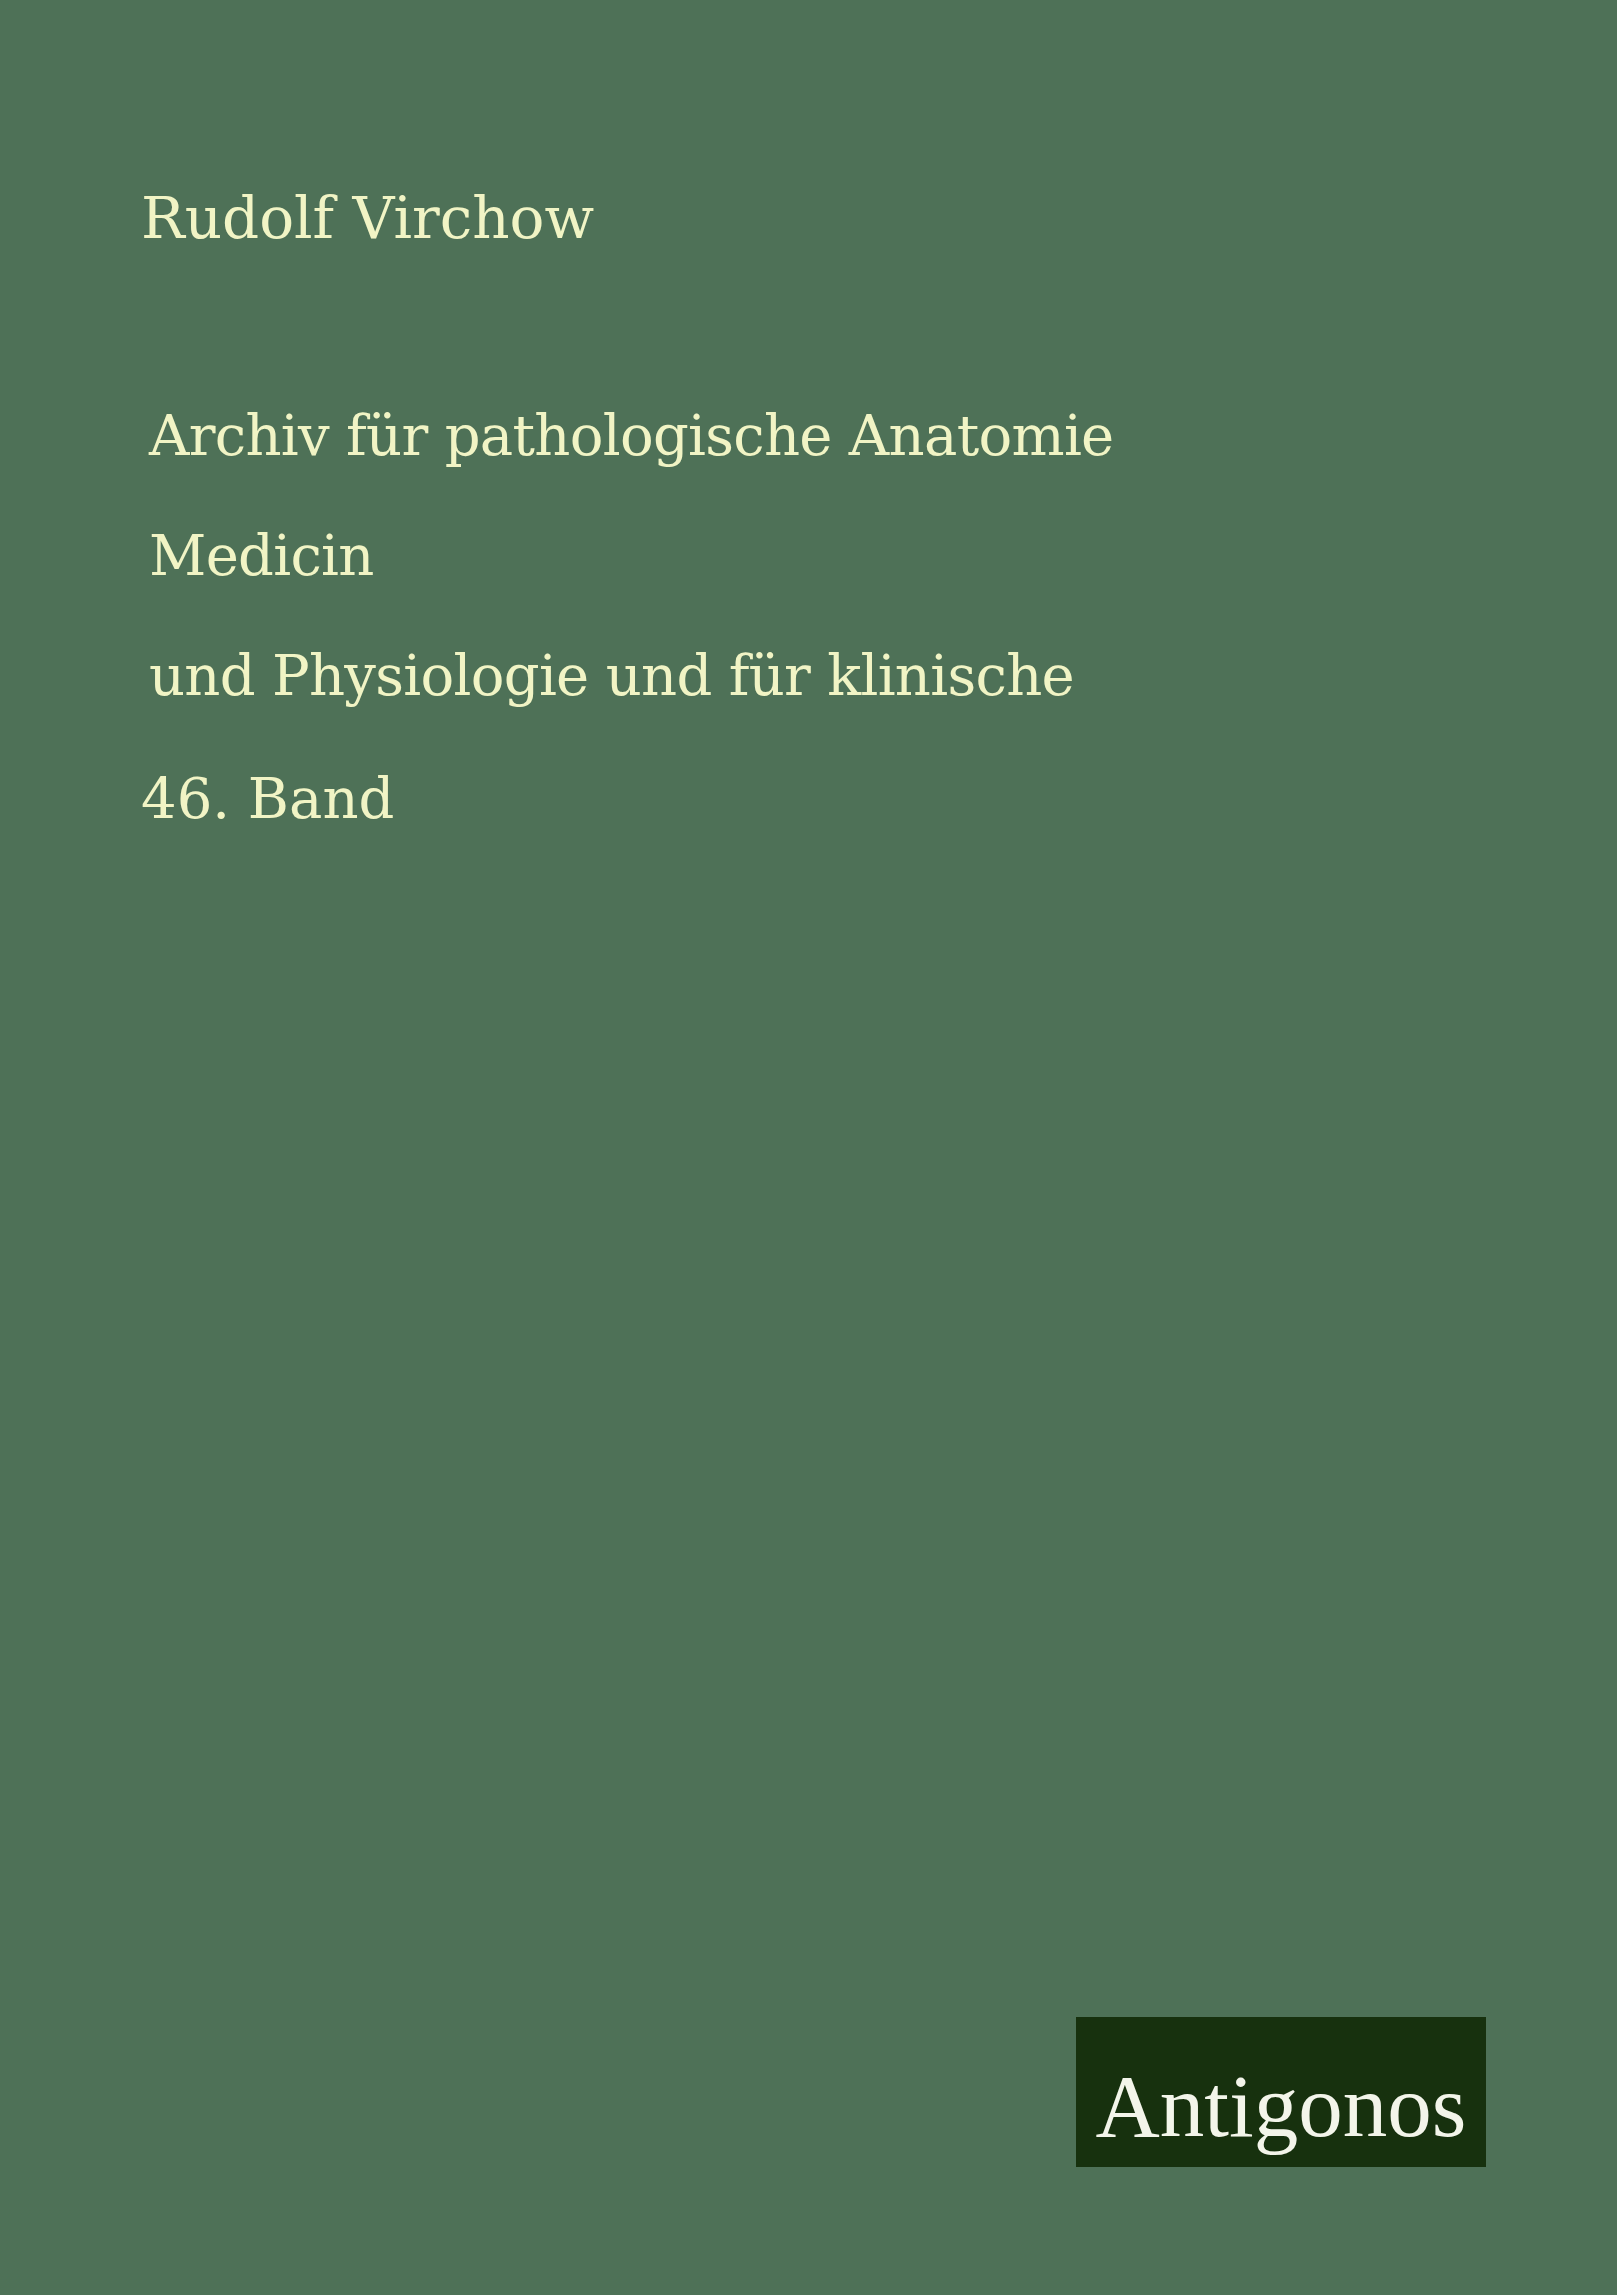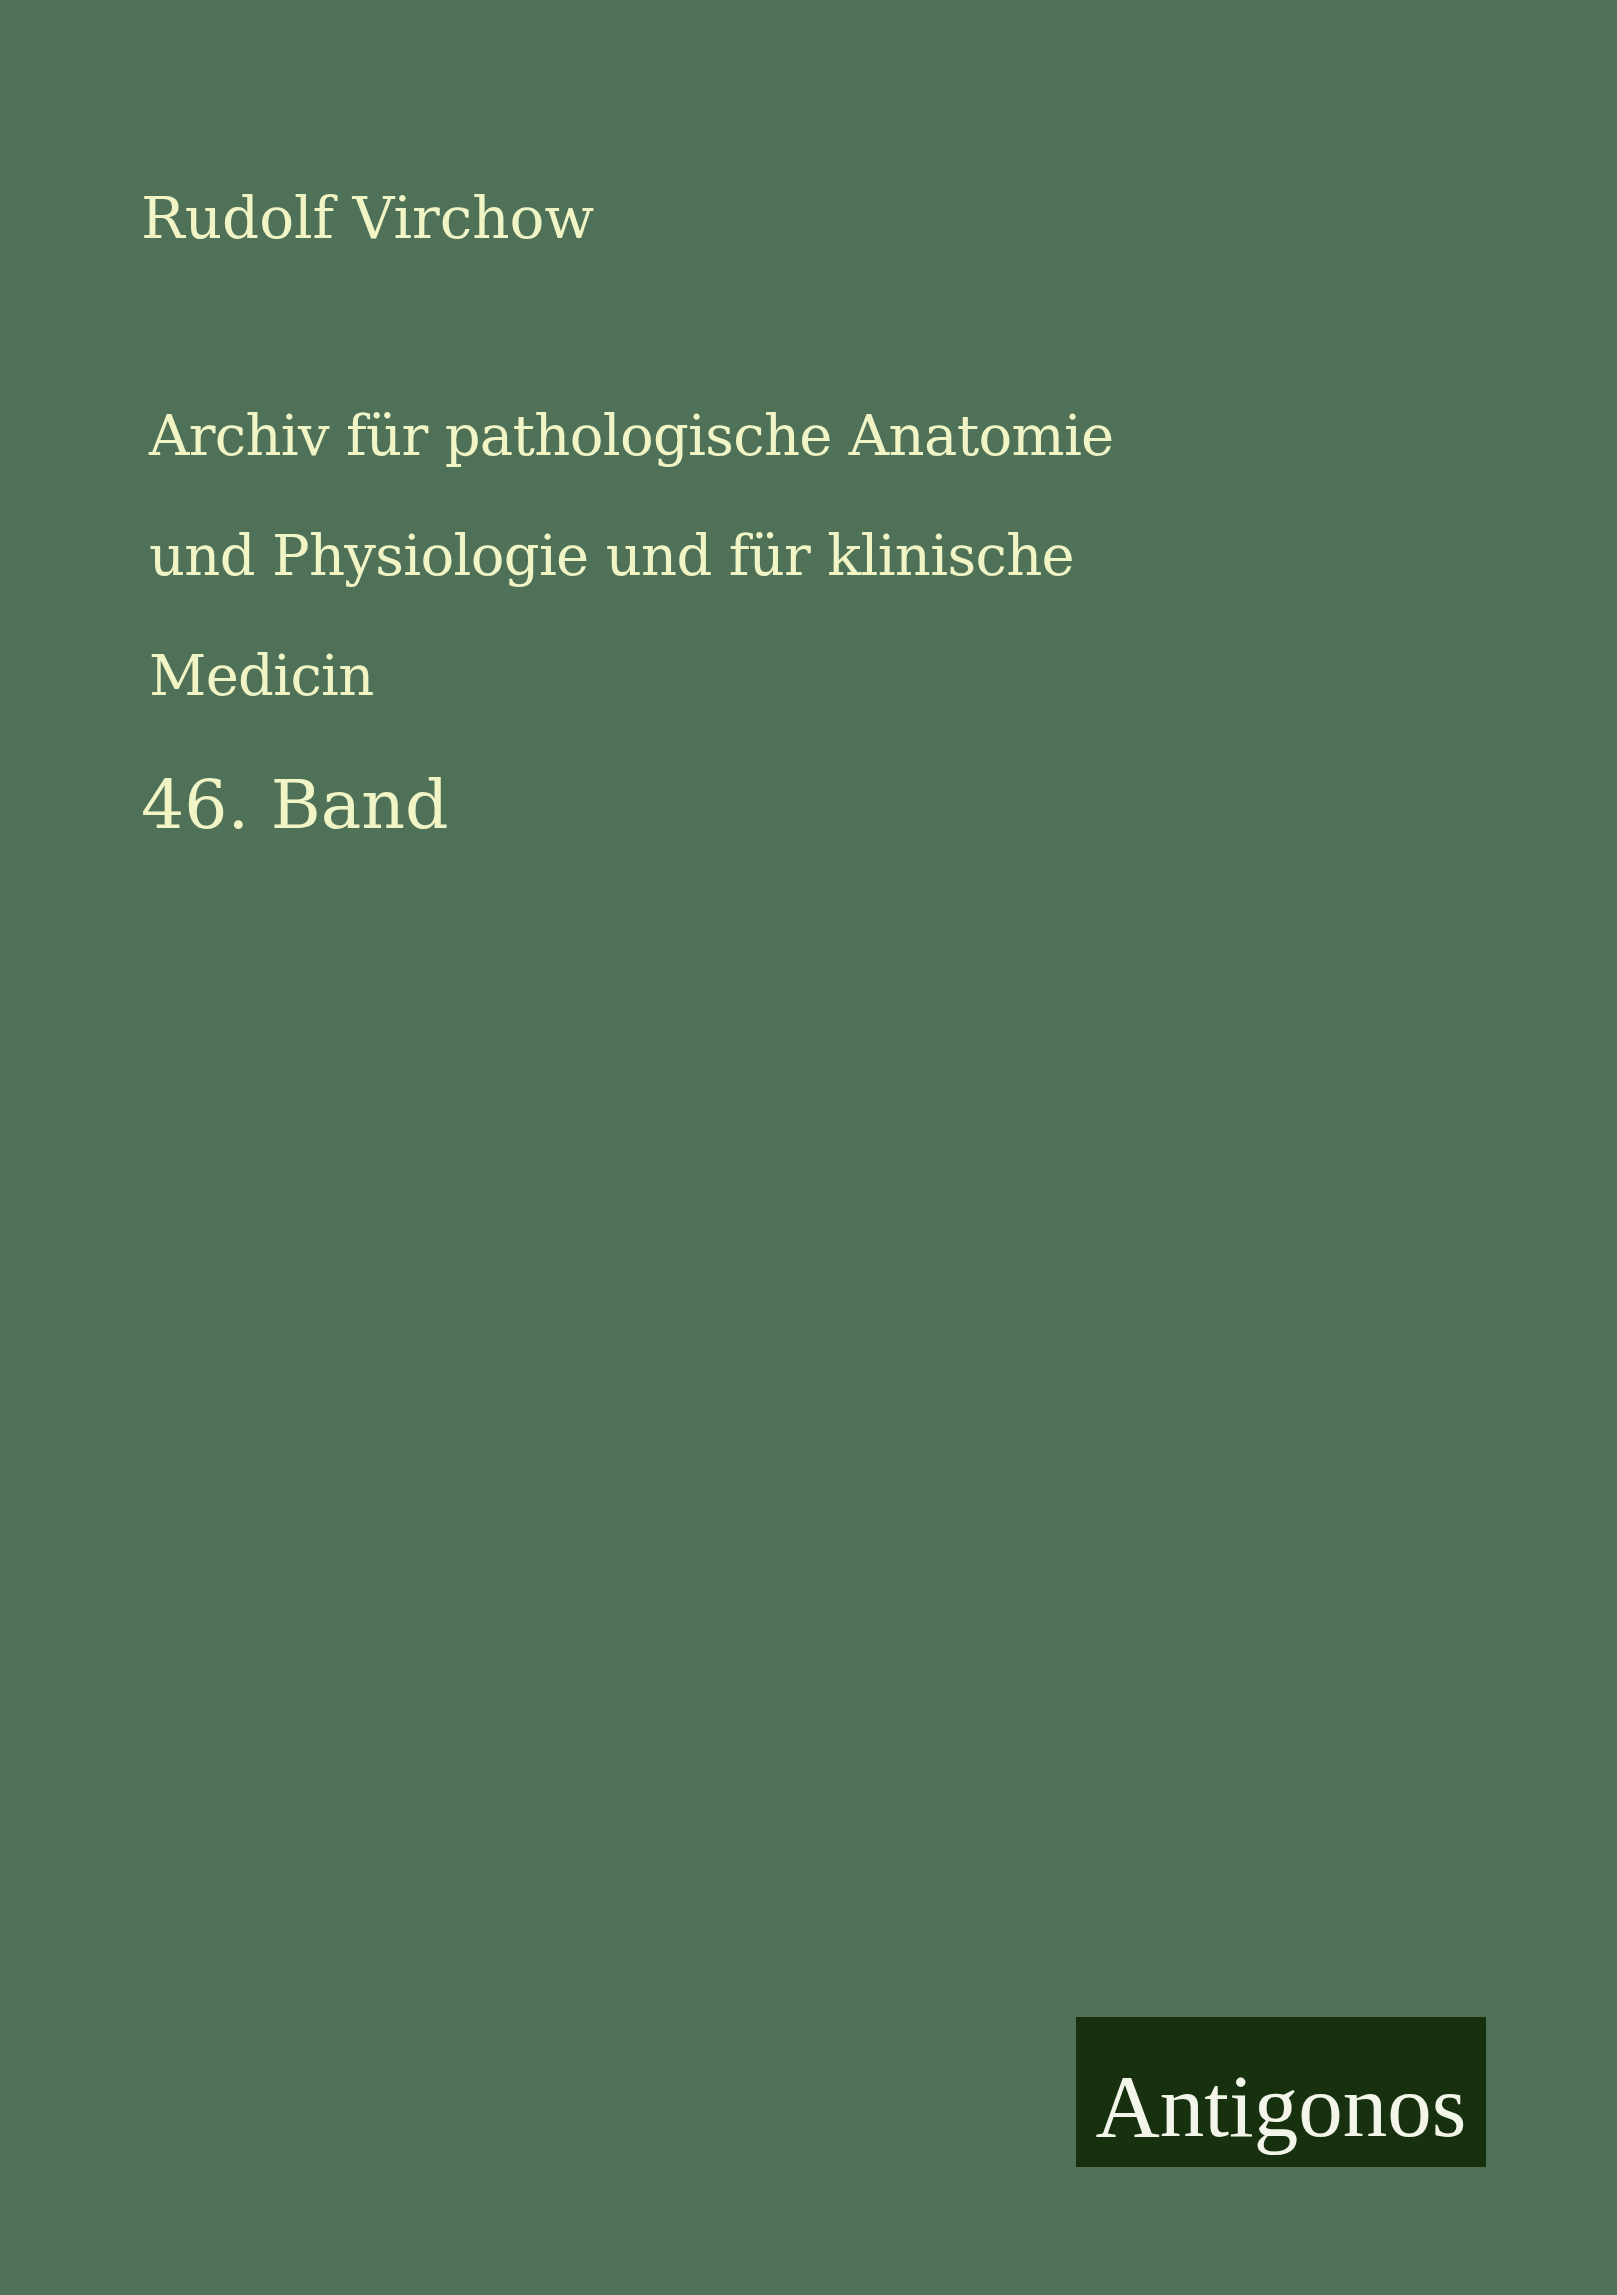--- a/index.html
+++ b/index.html
@@ -40,21 +40,21 @@
     letter-spacing:-0.7px;
   }
   .title .tline{
     display:block;
     white-space:nowrap;
   }
   .edition{
     position:absolute;
     left:125px;
     top:755px;
-    font-size:68px;
+    font-size:56px;
     line-height:1;
     color:var(--cream);
     white-space:nowrap;
   }
   .publisher-box{
     position:absolute;
     left:1068px;
     top:2009px;
     width:410px;
     height:150px;
@@ -74,22 +74,22 @@
 </style>
 </head>
 <body>
 
 <div class="cover">
 
   <div class="author">Rudolf Virchow</div>
 
   <h1 class="title">
     <span class="tline">Archiv für pathologische Anatomie</span>
+    <span class="tline">Medicin</span>
     <span class="tline">und Physiologie und für klinische</span>
-    <span class="tline">Medicin</span>
   </h1>
 
   <div class="edition">46. Band</div>
 
   <div class="publisher-box">
     <span class="publisher-name">Antigonos</span>
   </div>
 
 </div>
 

